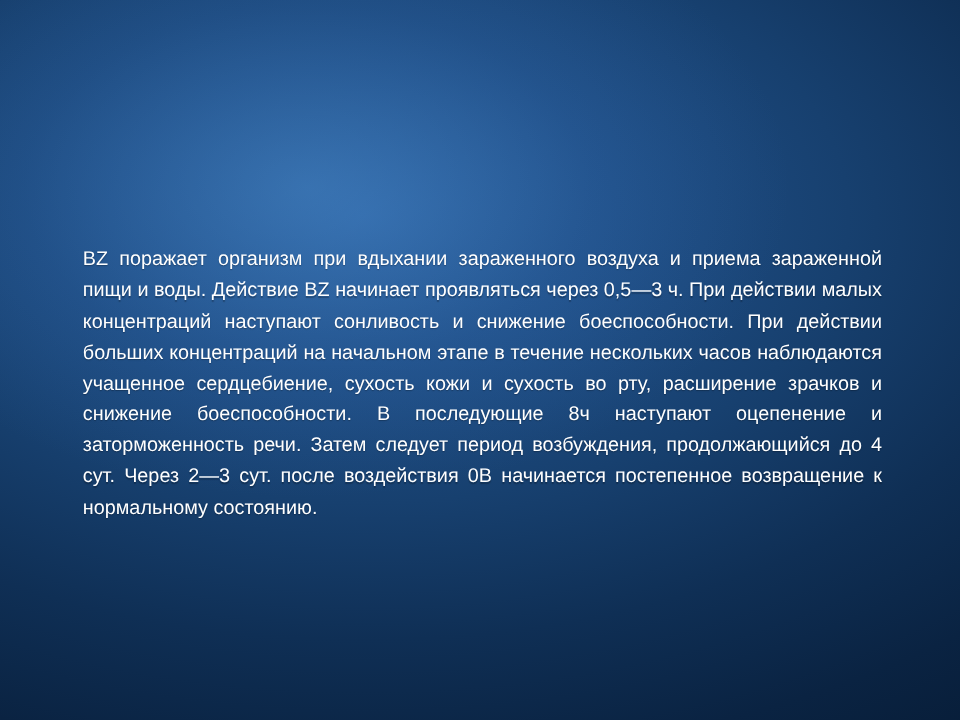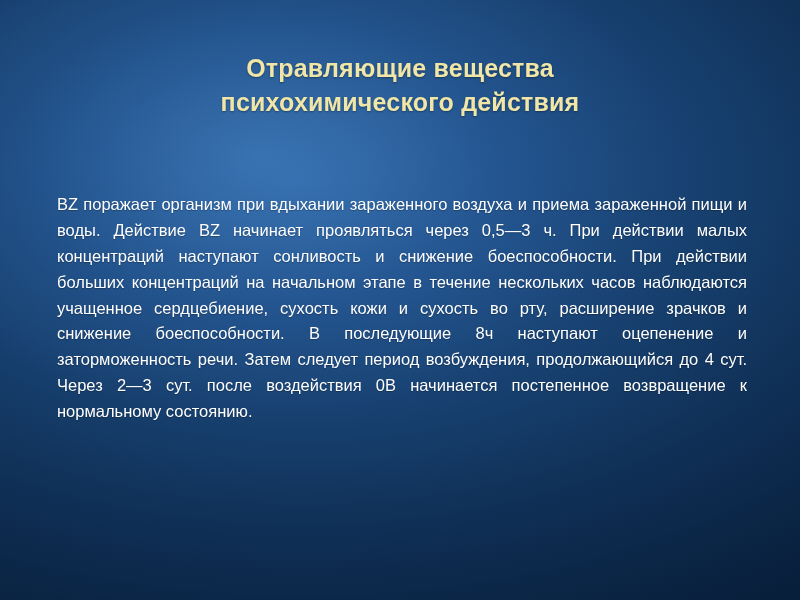--- a/index.html
+++ b/index.html
@@ -60,30 +60,26 @@
     width: 690px;
     color: #ffffff;
     font-size: 16.5px;
     line-height: 1.57;
     text-align: justify;
     text-justify: inter-word;
     z-index: 3;
     text-shadow: 0 1px 1px rgba(0,0,0,0.28);
   }
   .body-text p {
-    margin: 0;
+    margin: 12px;
   }
 </style>
 </head>
 <body>
 
 <div class="slide">
 
-  <div class="title">
-    <span class="line">Отравляющие вещества</span>
-    <span class="line">психохимического действия</span>
-  </div>
 
   <div class="body-text">
     <p>BZ поражает организм при вдыхании зараженного воздуха и приема зараженной пищи и воды. Действие BZ начинает проявляться через 0,5—3 ч. При действии малых концентраций наступают сонливость и снижение боеспособности. При действии больших концентраций на начальном этапе в течение нескольких часов наблюдаются учащенное сердцебиение, сухость кожи и сухость во рту, расширение зрачков и снижение боеспособности. В последующие 8ч наступают оцепенение и заторможенность речи. Затем следует период возбуждения, продолжающийся до 4 сут. Через 2—3 сут. после воздействия 0В начинается постепенное возвращение к нормальному состоянию.</p>
   </div>
 
 </div>
 
 </body></html>

